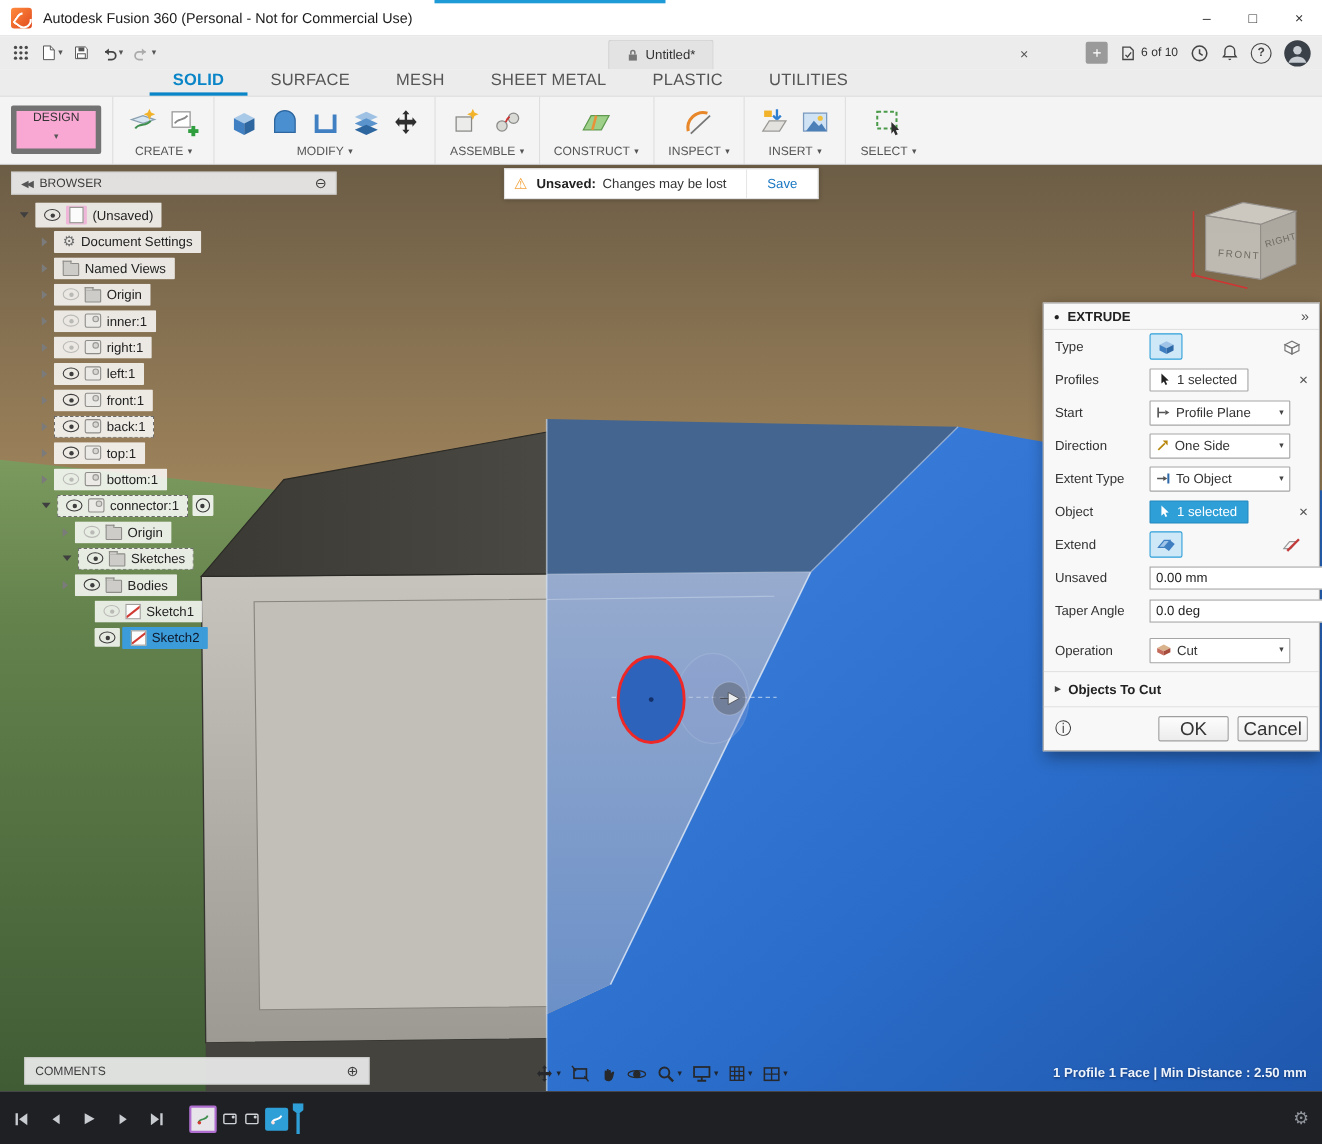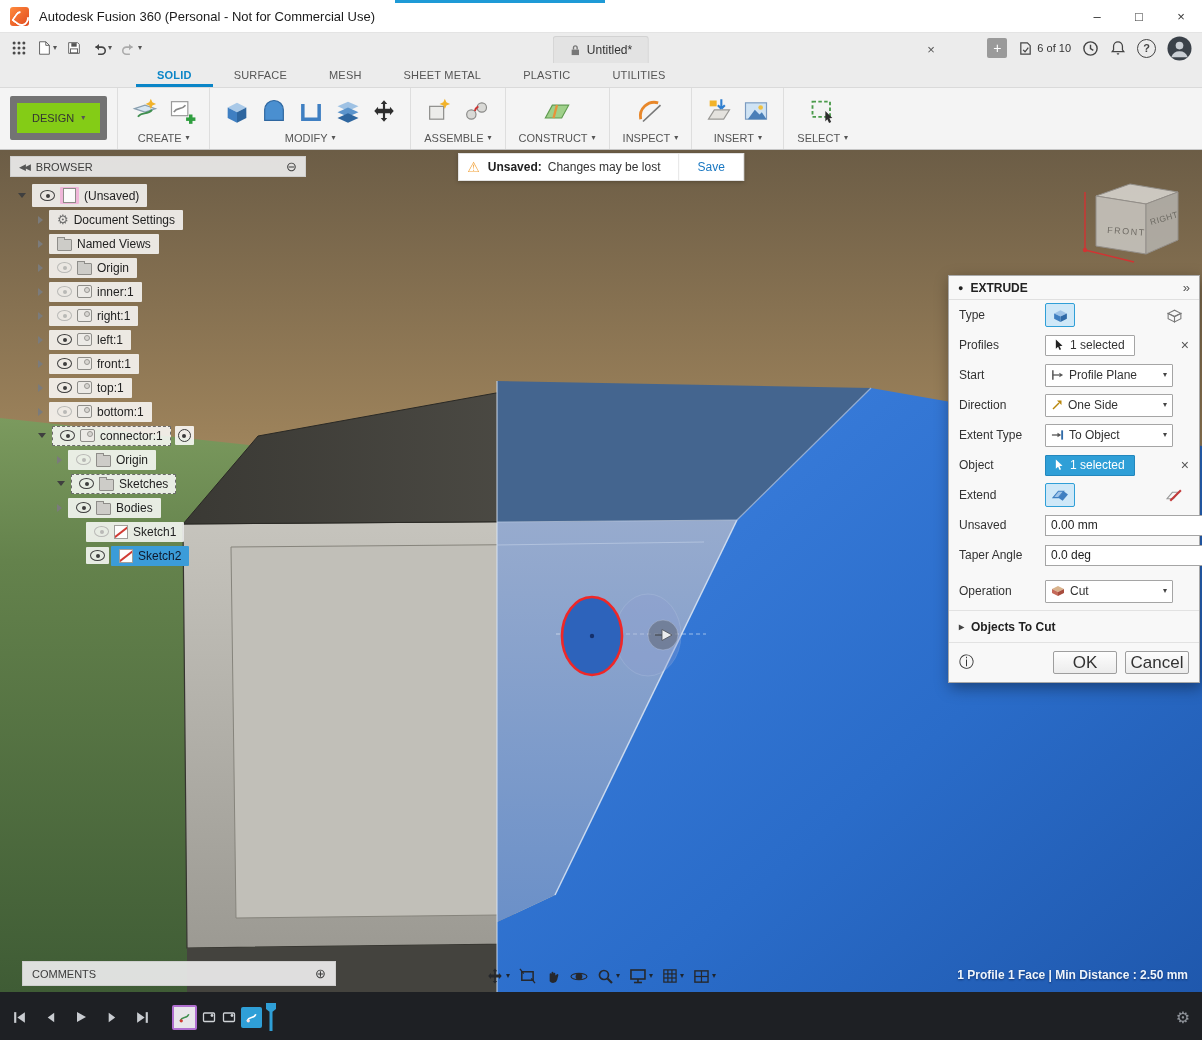--- a/index.html
+++ b/index.html
@@ -23,26 +23,26 @@
   .caret{font-size:8px;color:#555;line-height:1;}
   .doc-tab{position:absolute;left:50%;transform:translateX(-50%);top:3px;height:26px;display:flex;align-items:center;gap:6px;padding:0 16px;background:#e3e3e3;border:1px solid #d2d2d2;border-bottom:none;border-radius:3px 3px 0 0;font-size:12px;color:#333;}
   .tab-close{position:absolute;left:922px;top:7px;width:18px;height:18px;display:flex;align-items:center;justify-content:center;color:#555;font-size:13px;}
   .qat-right{margin-left:auto;display:flex;align-items:center;gap:11px;padding-right:10px;}
   .plus-btn{width:20px;height:20px;background:#9a9a9a;color:#fff;font-size:14px;display:flex;align-items:center;justify-content:center;border-radius:2px;}
   .versions{display:flex;align-items:center;gap:4px;font-size:11px;color:#333;}
   .qmark{width:17px;height:17px;border:1.4px solid #444;border-radius:50%;font-size:11px;color:#444;display:flex;align-items:center;justify-content:center;font-weight:bold;}
 
   
   .rtabs{height:24px;background:#ececec;display:flex;align-items:flex-end;padding-left:136px;border-bottom:1px solid #dadada;}
-  .rtab{font-size:11px;color:#555;padding:0 21px 6px;letter-spacing:.2px;margin-top:30px;}
+  .rtab{font-size:15px;color:#555;padding:0 21px 6px;letter-spacing:.2px;margin-top:30px;}
   .rtab.active{color:#0a85c7;font-weight:bold;border-bottom:3px solid #0a85c7;padding-bottom:3px;}
 
   
   .ribbon{height:61px;background:#f4f4f4;display:flex;align-items:stretch;border-bottom:1px solid #c6c6c6;}
-  .design-btn{margin:8px 10px 9px;border:7px solid #737373;background:#84cc16;display:flex;align-items:center;gap:7px;padding:0 15px;font-size:11px;color:#333;border-radius:2px;}
+  .design-btn{margin:8px 10px 9px;border:5px solid #737373;background:#f9a8d4;display:flex;align-items:center;gap:7px;padding:0 15px;font-size:11px;color:#333;border-radius:2px;flex-direction:column;}
   .rgroup{display:flex;flex-direction:column;justify-content:center;align-items:center;padding:0 13px;border-left:1px solid #dedede;}
   .ricons{display:flex;align-items:center;gap:9px;height:34px;}
   .rlabel{font-size:11px;color:#555;margin-top:4px;display:flex;align-items:center;gap:4px;}
 
   
   .viewport{position:relative;width:1202px;height:842px;overflow:hidden;background:#8a7355;}
   .scene{position:absolute;left:0;top:0;}
 
   
   .warnbar{position:absolute;left:50%;top:3px;transform:translateX(-50%);height:26px;display:flex;align-items:center;background:#fff;border:1px solid #e2e2e2;box-shadow:0 1px 4px rgba(0,0,0,.25);font-size:12px;}
@@ -531,20 +531,28 @@
 
         <div class="trow lv1">
           <span class="tri c"></span>
           <span class="cbox">
             <span class="eye"></span>
             <span class="ic comp"></span>
             <span>front:1</span>
           </span>
         </div>
 
+        <div class="trow lv1">
+          <span class="tri c"></span>
+          <span class="cbox dash">
+            <span class="eye"></span>
+            <span class="ic comp"></span>
+            <span>back:1</span>
+          </span>
+        </div>
 
         <div class="trow lv1">
           <span class="tri c"></span>
           <span class="cbox">
             <span class="eye"></span>
             <span class="ic comp"></span>
             <span>top:1</span>
           </span>
         </div>
 

